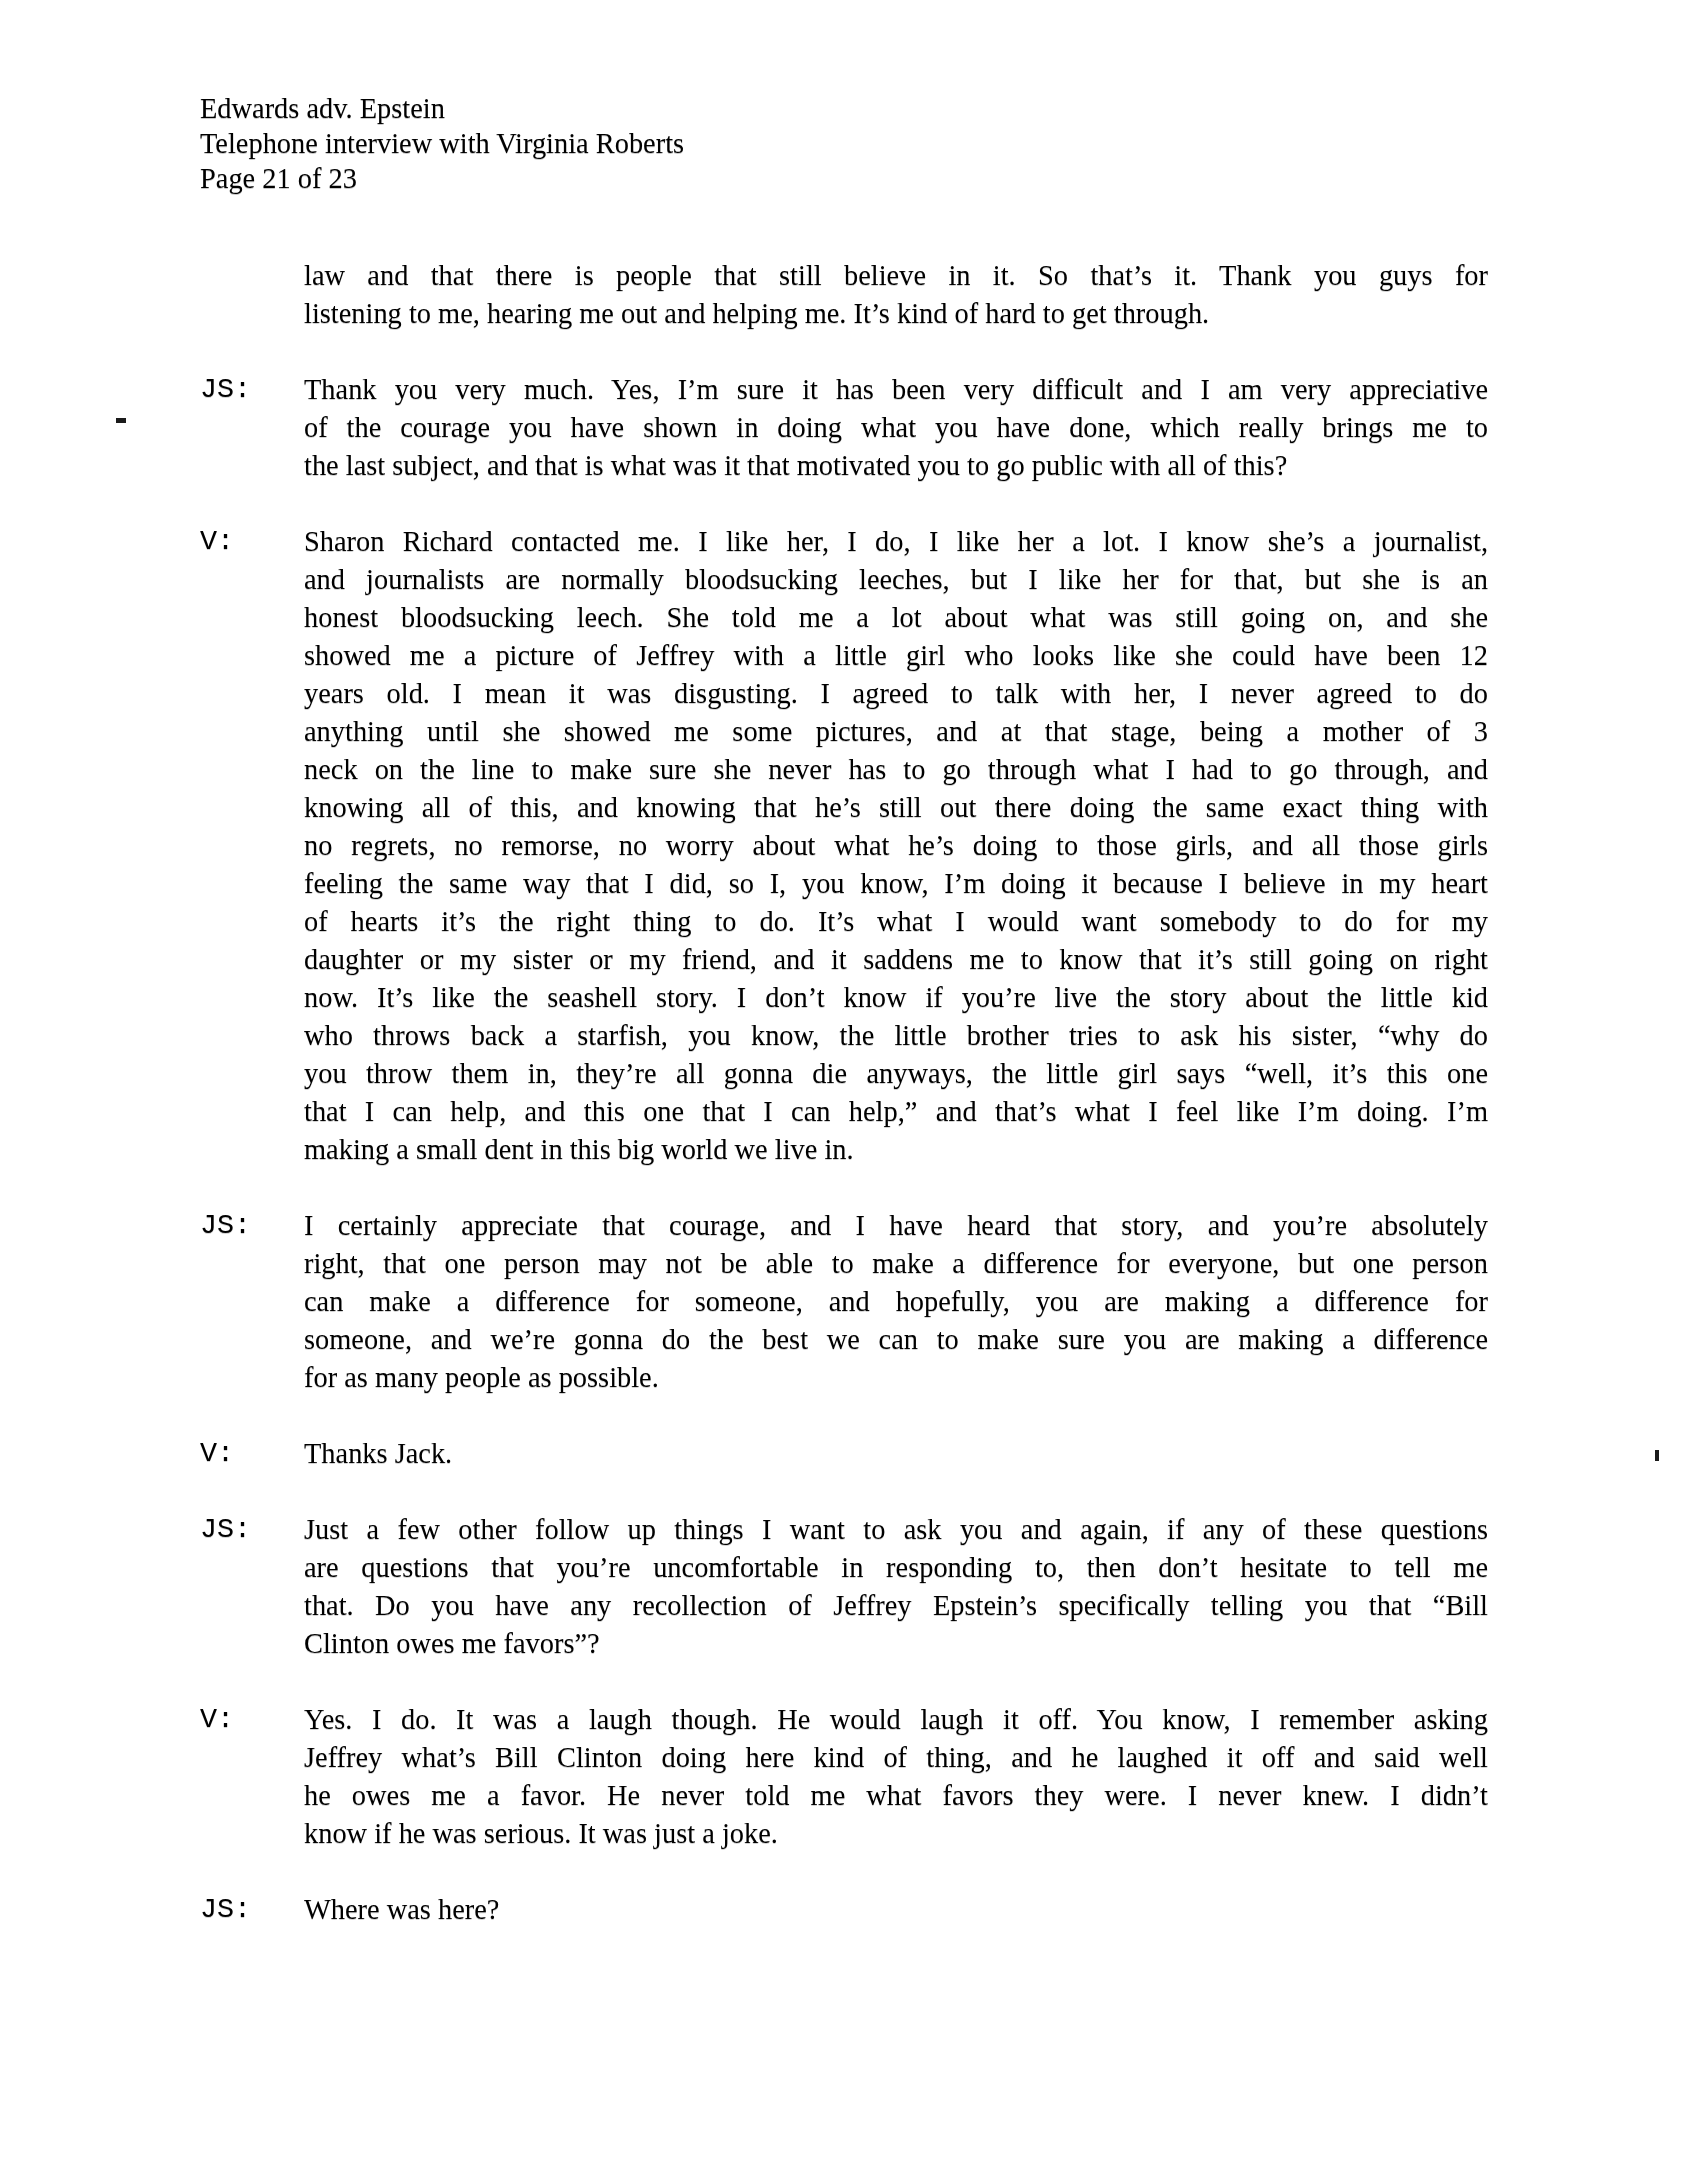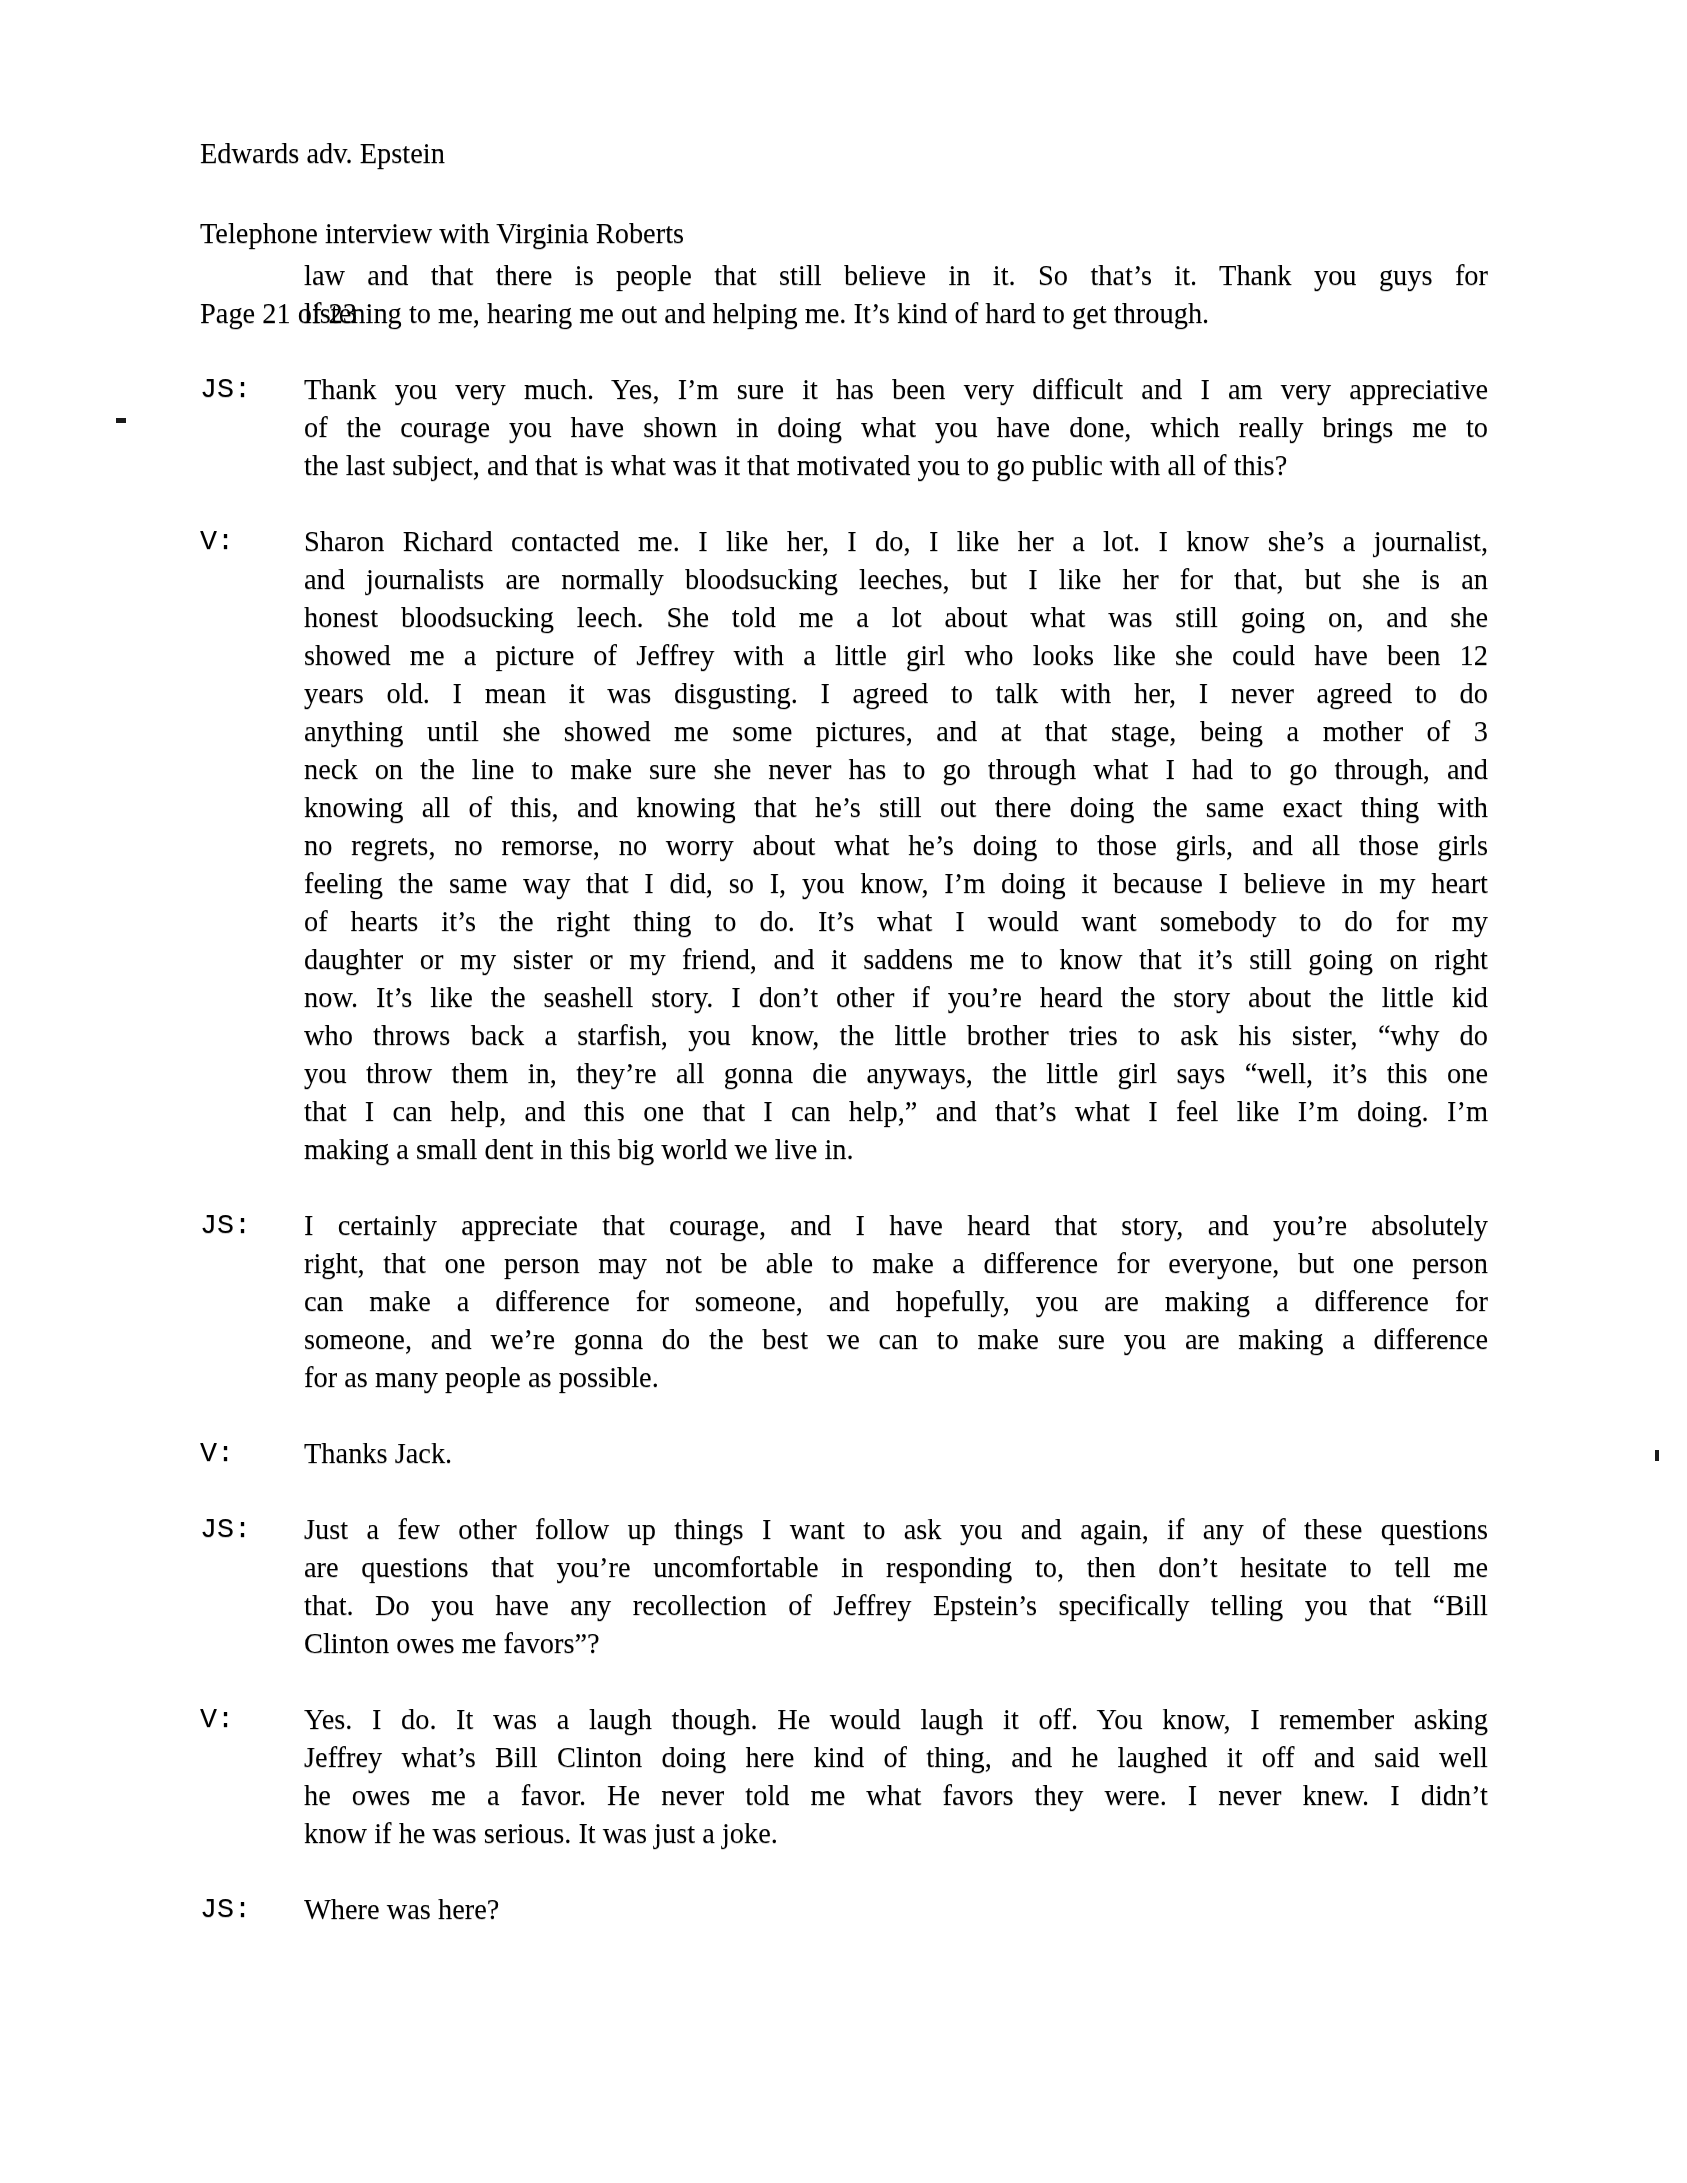--- a/index.html
+++ b/index.html
@@ -19,21 +19,21 @@
   
   .doc-header {
     position: absolute;
     left: 200px;
     top: 91px;
     font-size: 28.4px;
     line-height: 35px;
     white-space: nowrap;
     text-shadow: 0 0.7px 0 rgba(0,0,0,0.22);
   }
-  .doc-header .hline { display: block; margin-top: 45px; }
+  .doc-header .hline { display: block; }
   
   .transcript {
     position: absolute;
     left: 200px;
     top: 257px;
     width: 1288px;
     font-size: 28.4px;
     line-height: 38px;
     text-shadow: 0 0.7px 0 rgba(0,0,0,0.18);
   }
@@ -116,21 +116,21 @@
           <span class="line">honest bloodsucking leech. She told me a lot about what was still going on, and she</span>
           <span class="line">showed me a picture of Jeffrey with a little girl who looks like she could have been 12</span>
           <span class="line">years old. I mean it was disgusting. I agreed to talk with her, I never agreed to do</span>
           <span class="line">anything until she showed me some pictures, and at that stage, being a mother of 3</span>
           <span class="line">neck on the line to make sure she never has to go through what I had to go through, and</span>
           <span class="line">knowing all of this, and knowing that he’s still out there doing the same exact thing with</span>
           <span class="line">no regrets, no remorse, no worry about what he’s doing to those girls, and all those girls</span>
           <span class="line">feeling the same way that I did, so I, you know, I’m doing it because I believe in my heart</span>
           <span class="line">of hearts it’s the right thing to do. It’s what I would want somebody to do for my</span>
           <span class="line">daughter or my sister or my friend, and it saddens me to know that it’s still going on right</span>
-          <span class="line">now. It’s like the seashell story. I don’t other if you’re heard the story about the little kid</span>
+          <span class="line">now. It’s like the seashell story. I don’t know if you’re live the story about the little kid</span>
           <span class="line">who throws back a starfish, you know, the little brother tries to ask his sister, “why do</span>
           <span class="line">you throw them in, they’re all gonna die anyways, the little girl says “well, it’s this one</span>
           <span class="line">that I can help, and this one that I can help,” and that’s what I feel like I’m doing. I’m</span>
           <span class="line">making a small dent in this big world we live in.</span>
         </div>
     </div>
 
     <div class="turn">
       <span class="speaker">JS:</span>
       <div class="turn-text">

